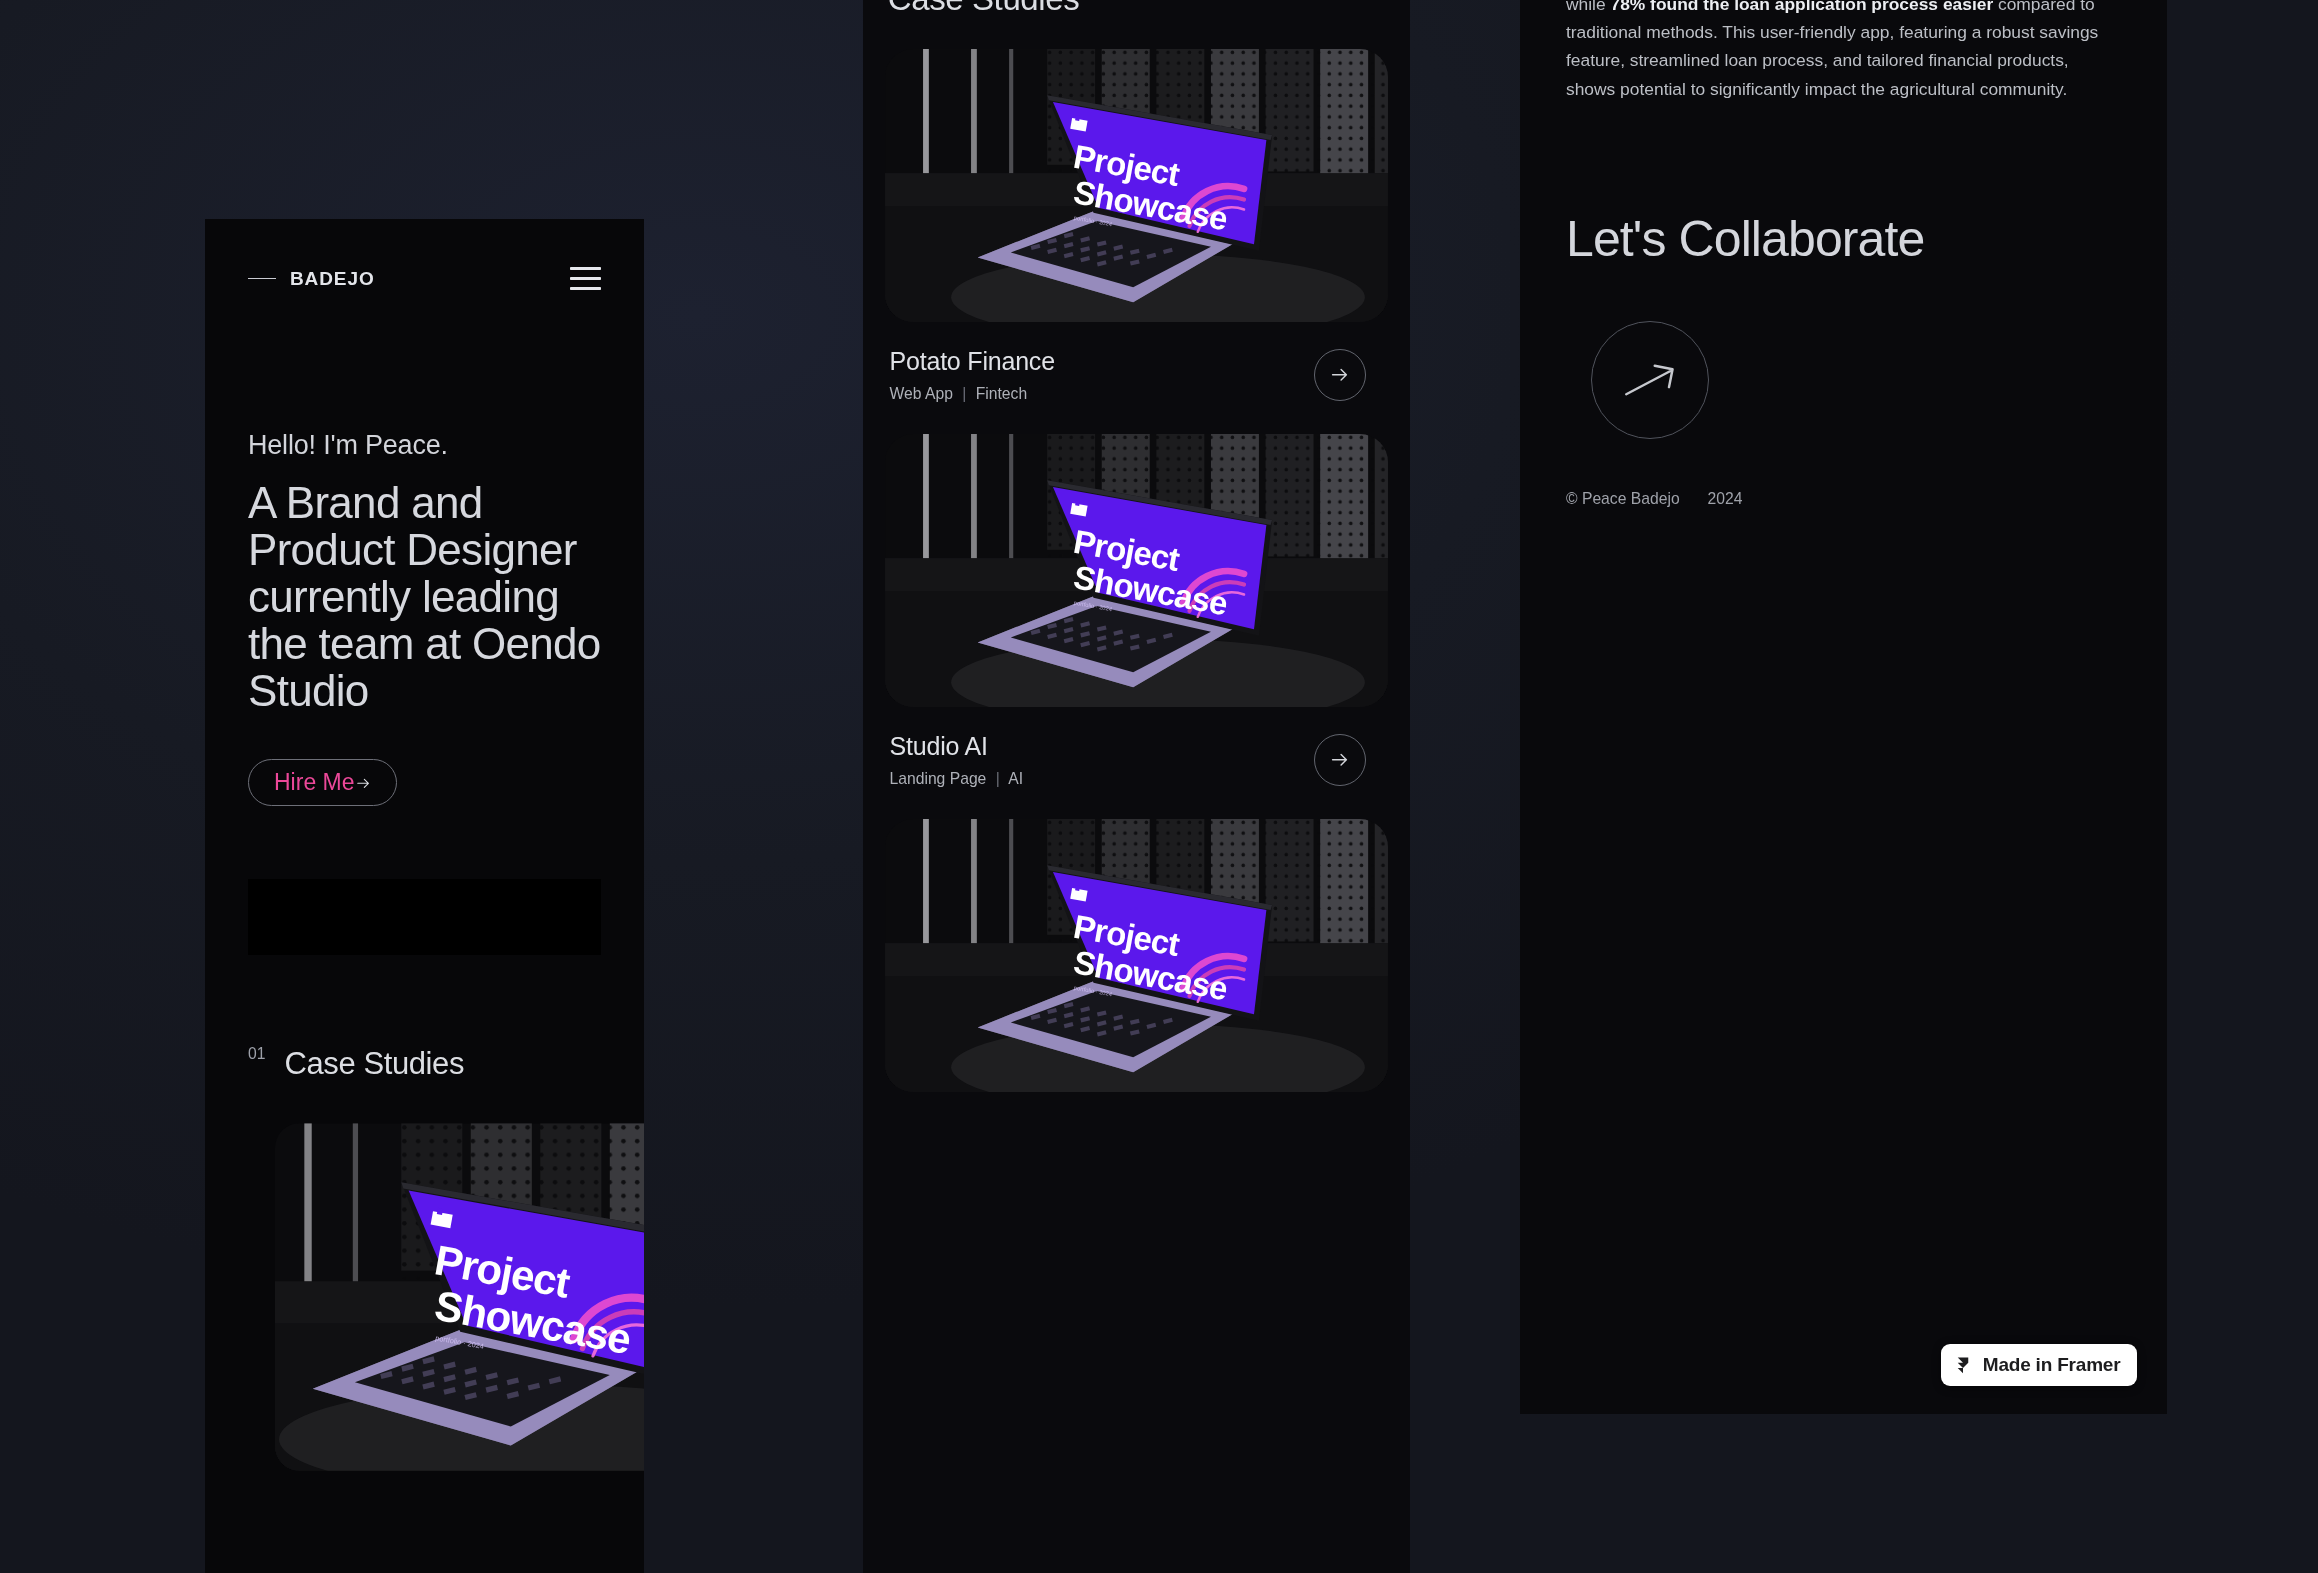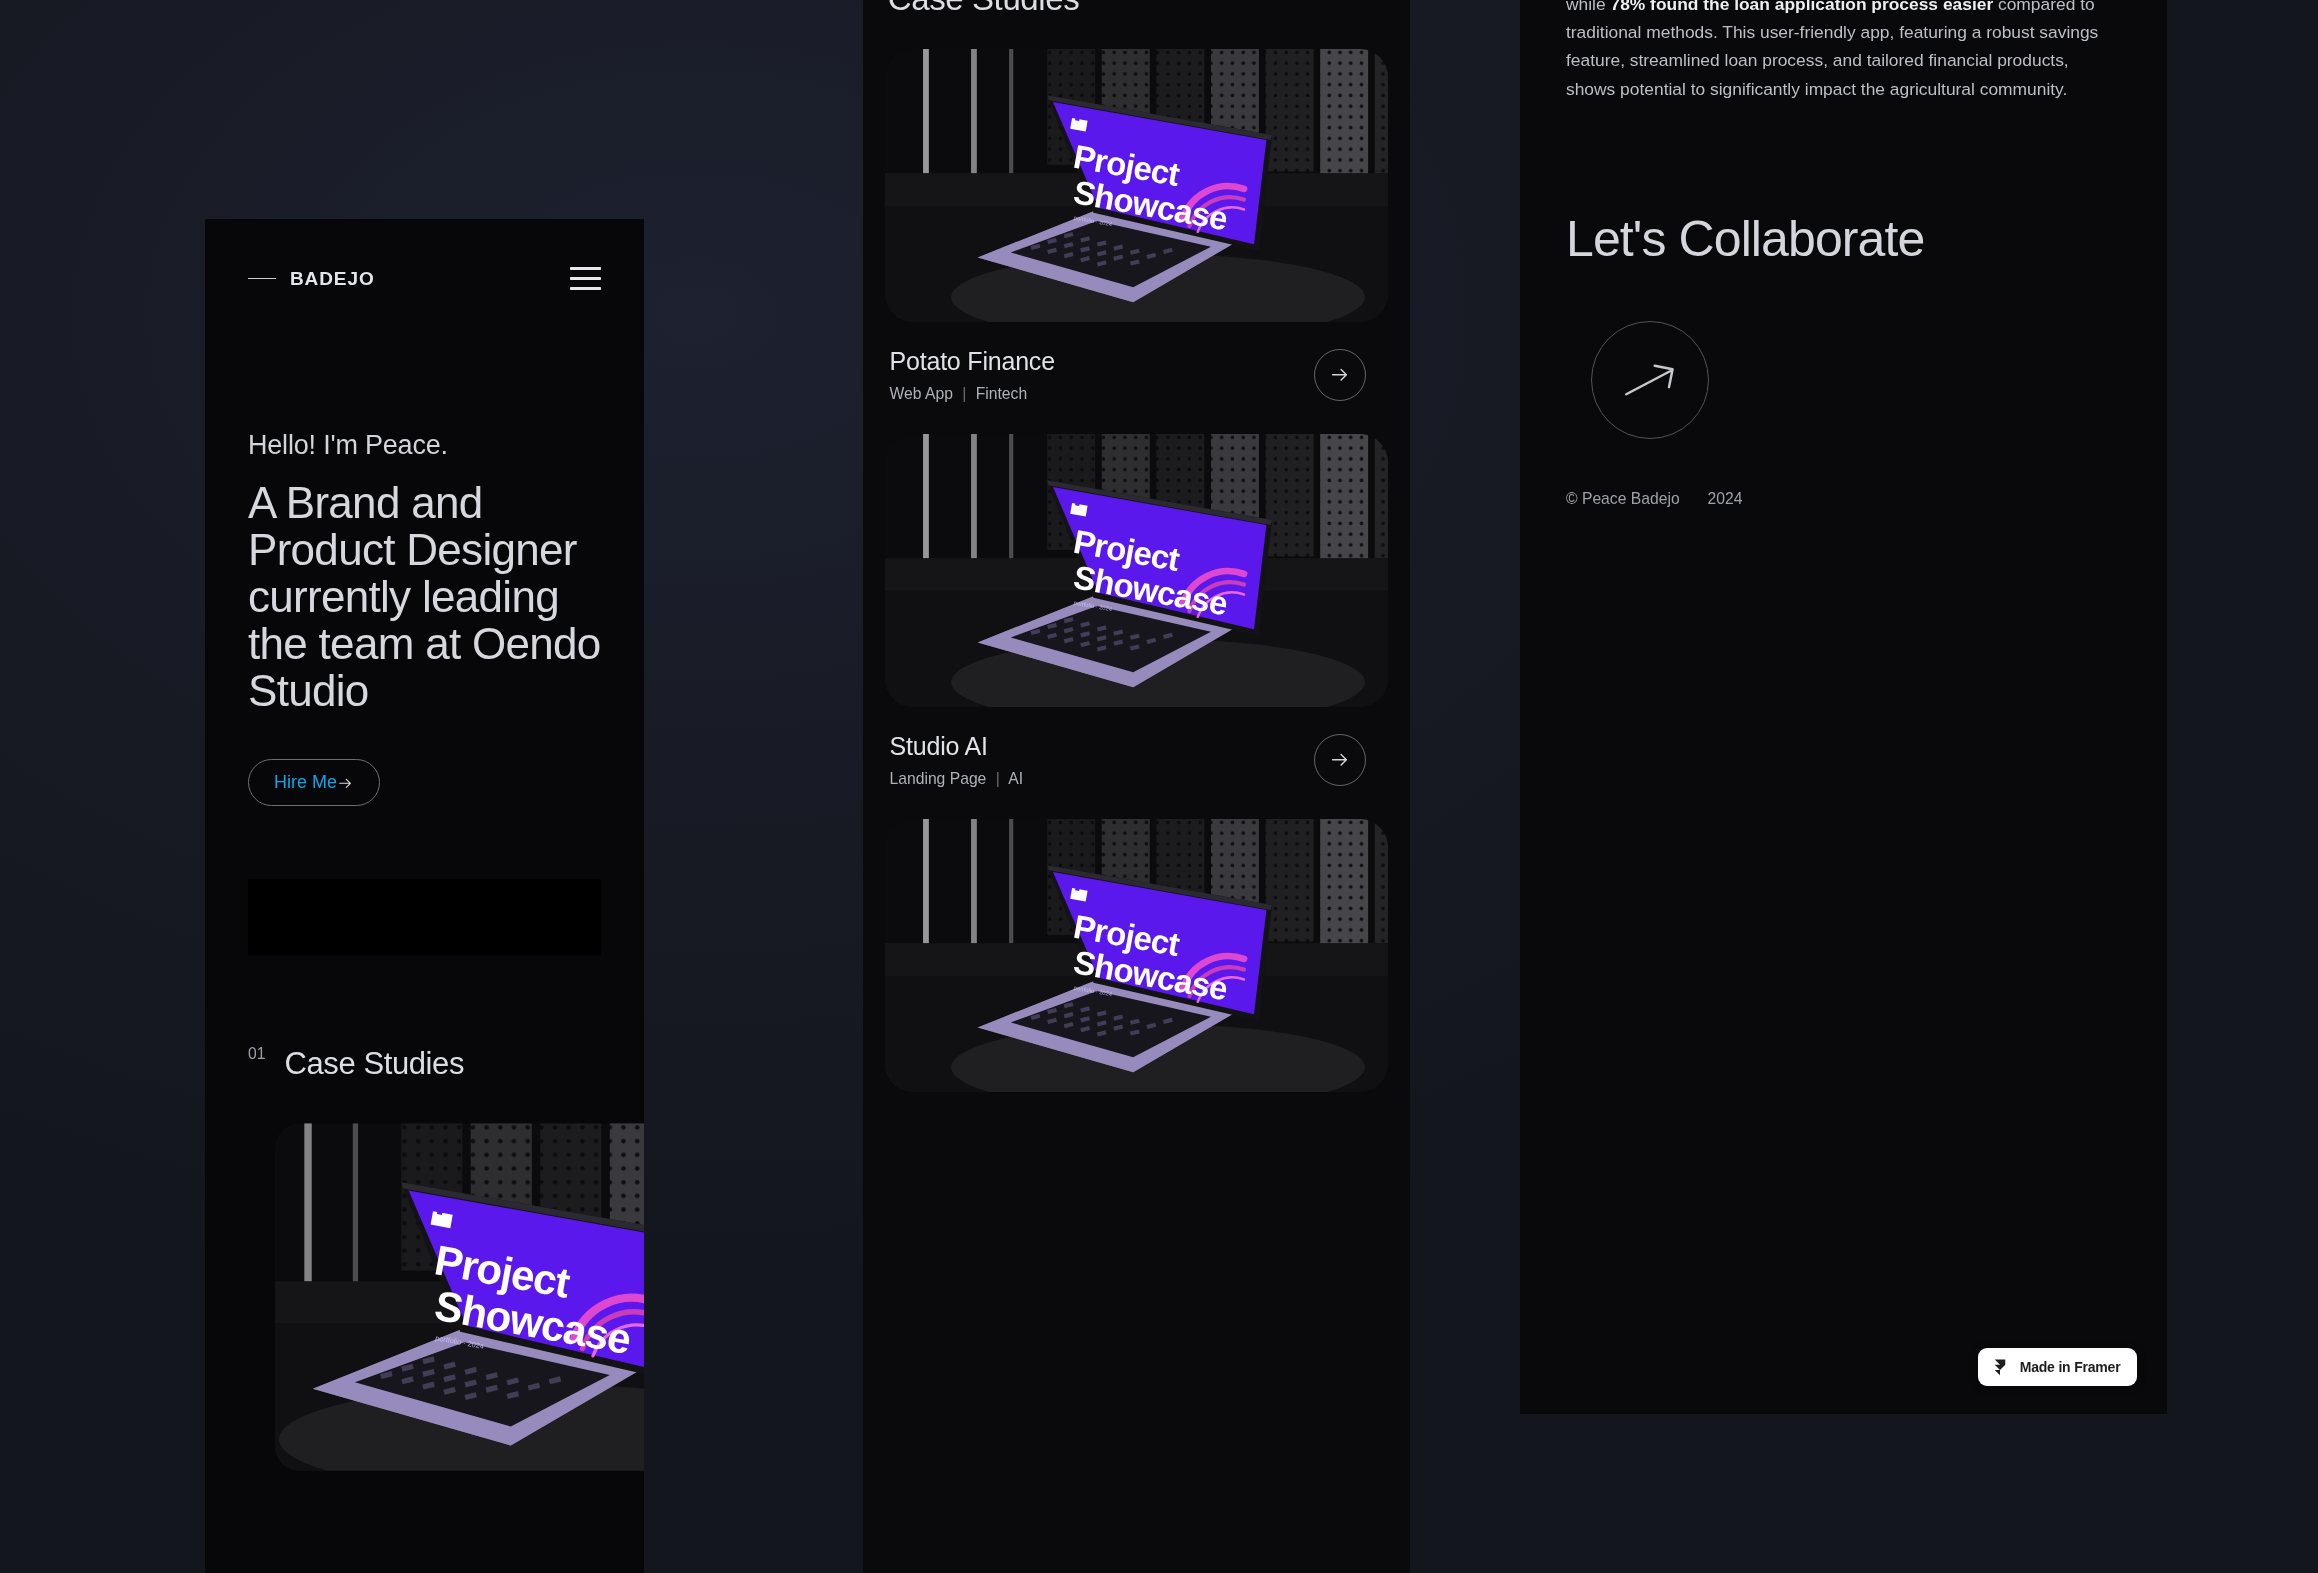--- a/index.html
+++ b/index.html
@@ -85,22 +85,22 @@
 
   .hire-btn {
     margin-top: 45px;
     display: inline-flex;
     align-items: center;
     gap: 0;
     height: 47px;
     padding: 0 25px;
     border: 1.3px solid #6d6f78;
     border-radius: 33px;
-    color: #0ea5e9;
-    font-size: 18px;
+    color: #ec4899;
+    font-size: 23px;
     background: transparent;
     cursor: pointer;
     font-family: inherit;
   }
   .hire-btn .arw { font-size: 16.6px; line-height: 1; color: #dcdee3; }
 
   .void-strip {
     margin-top: 73px;
     height: 76px;
     background: #000000;
@@ -257,21 +257,21 @@
     display: flex;
     align-items: center;
     gap: 10.8px;
     background: #ffffff;
     border-radius: 9px;
     padding: 10px 16.6px 10px 13.2px;
     cursor: pointer;
     box-shadow: 0 1.7px 8.3px rgba(0,0,0,.45);
   }
   .framer-badge .label {
-    font-size: 14px;
+    font-size: 19px;
     font-weight: 700;
     color: #1d1d1f;
     letter-spacing: -0.2px;
   }
 </style>
 </head>
 <body>
 
 <svg width="0" height="0" style="position:absolute" aria-hidden="true">
   <defs>

